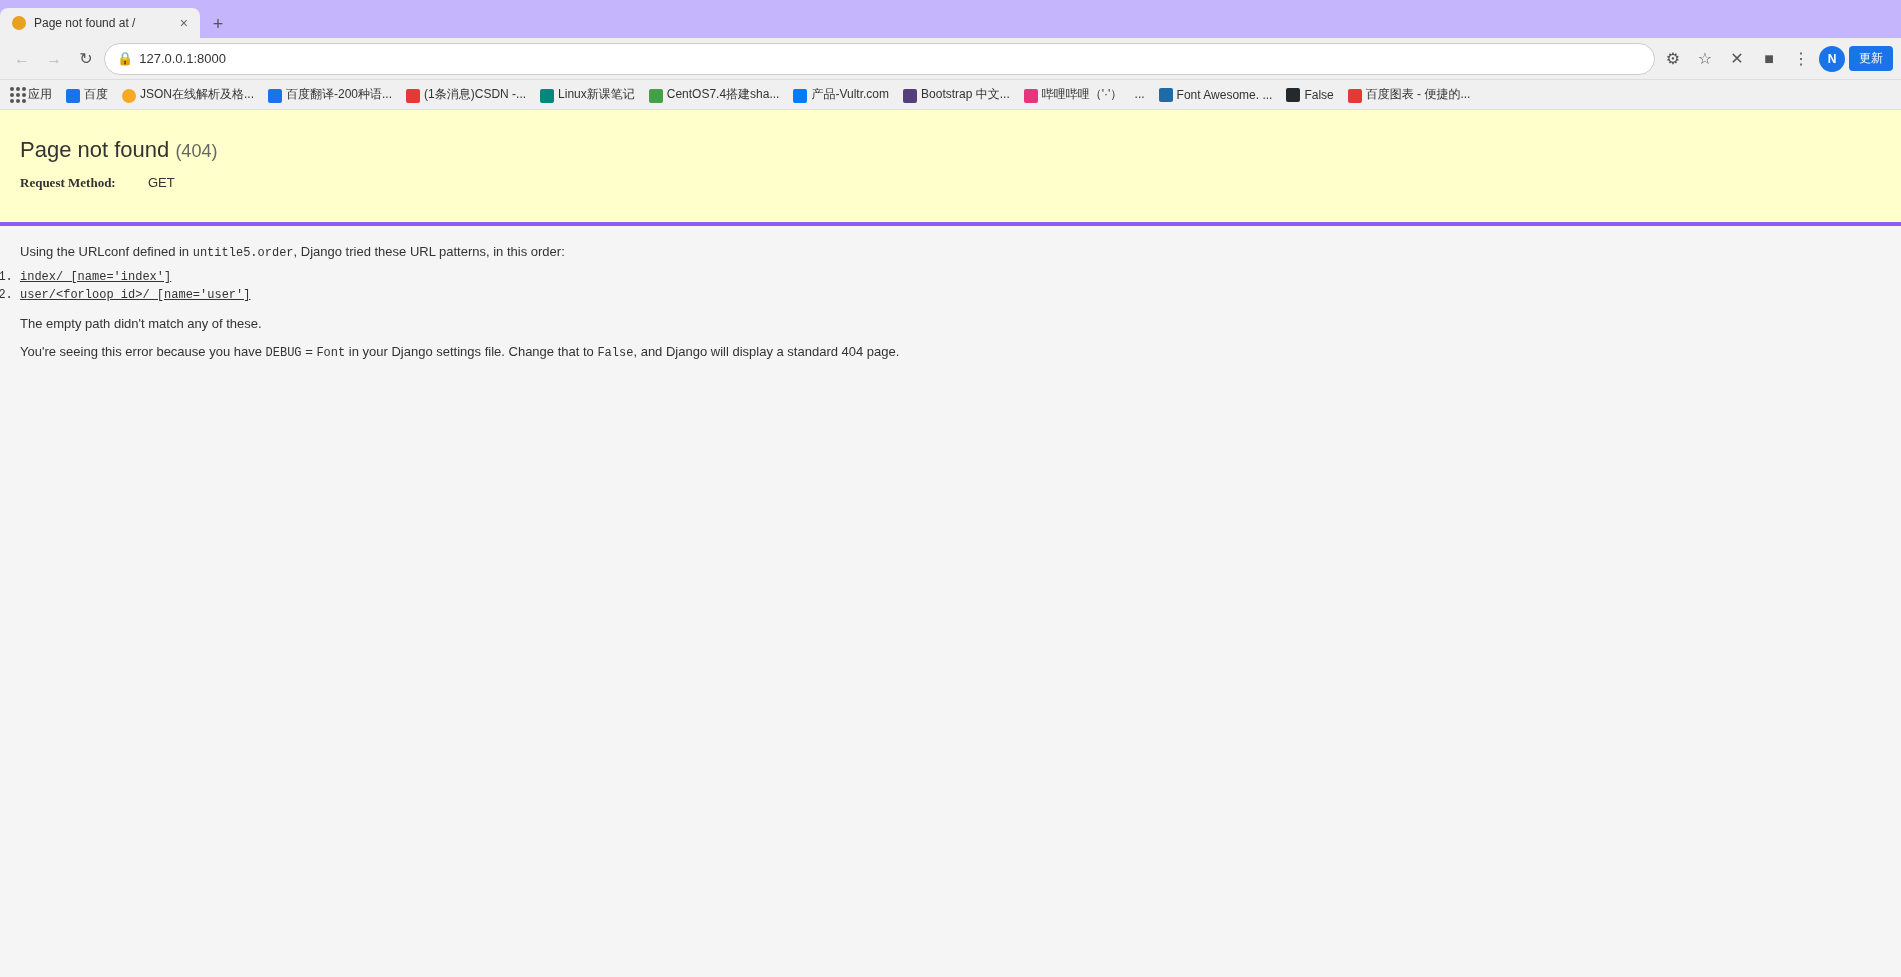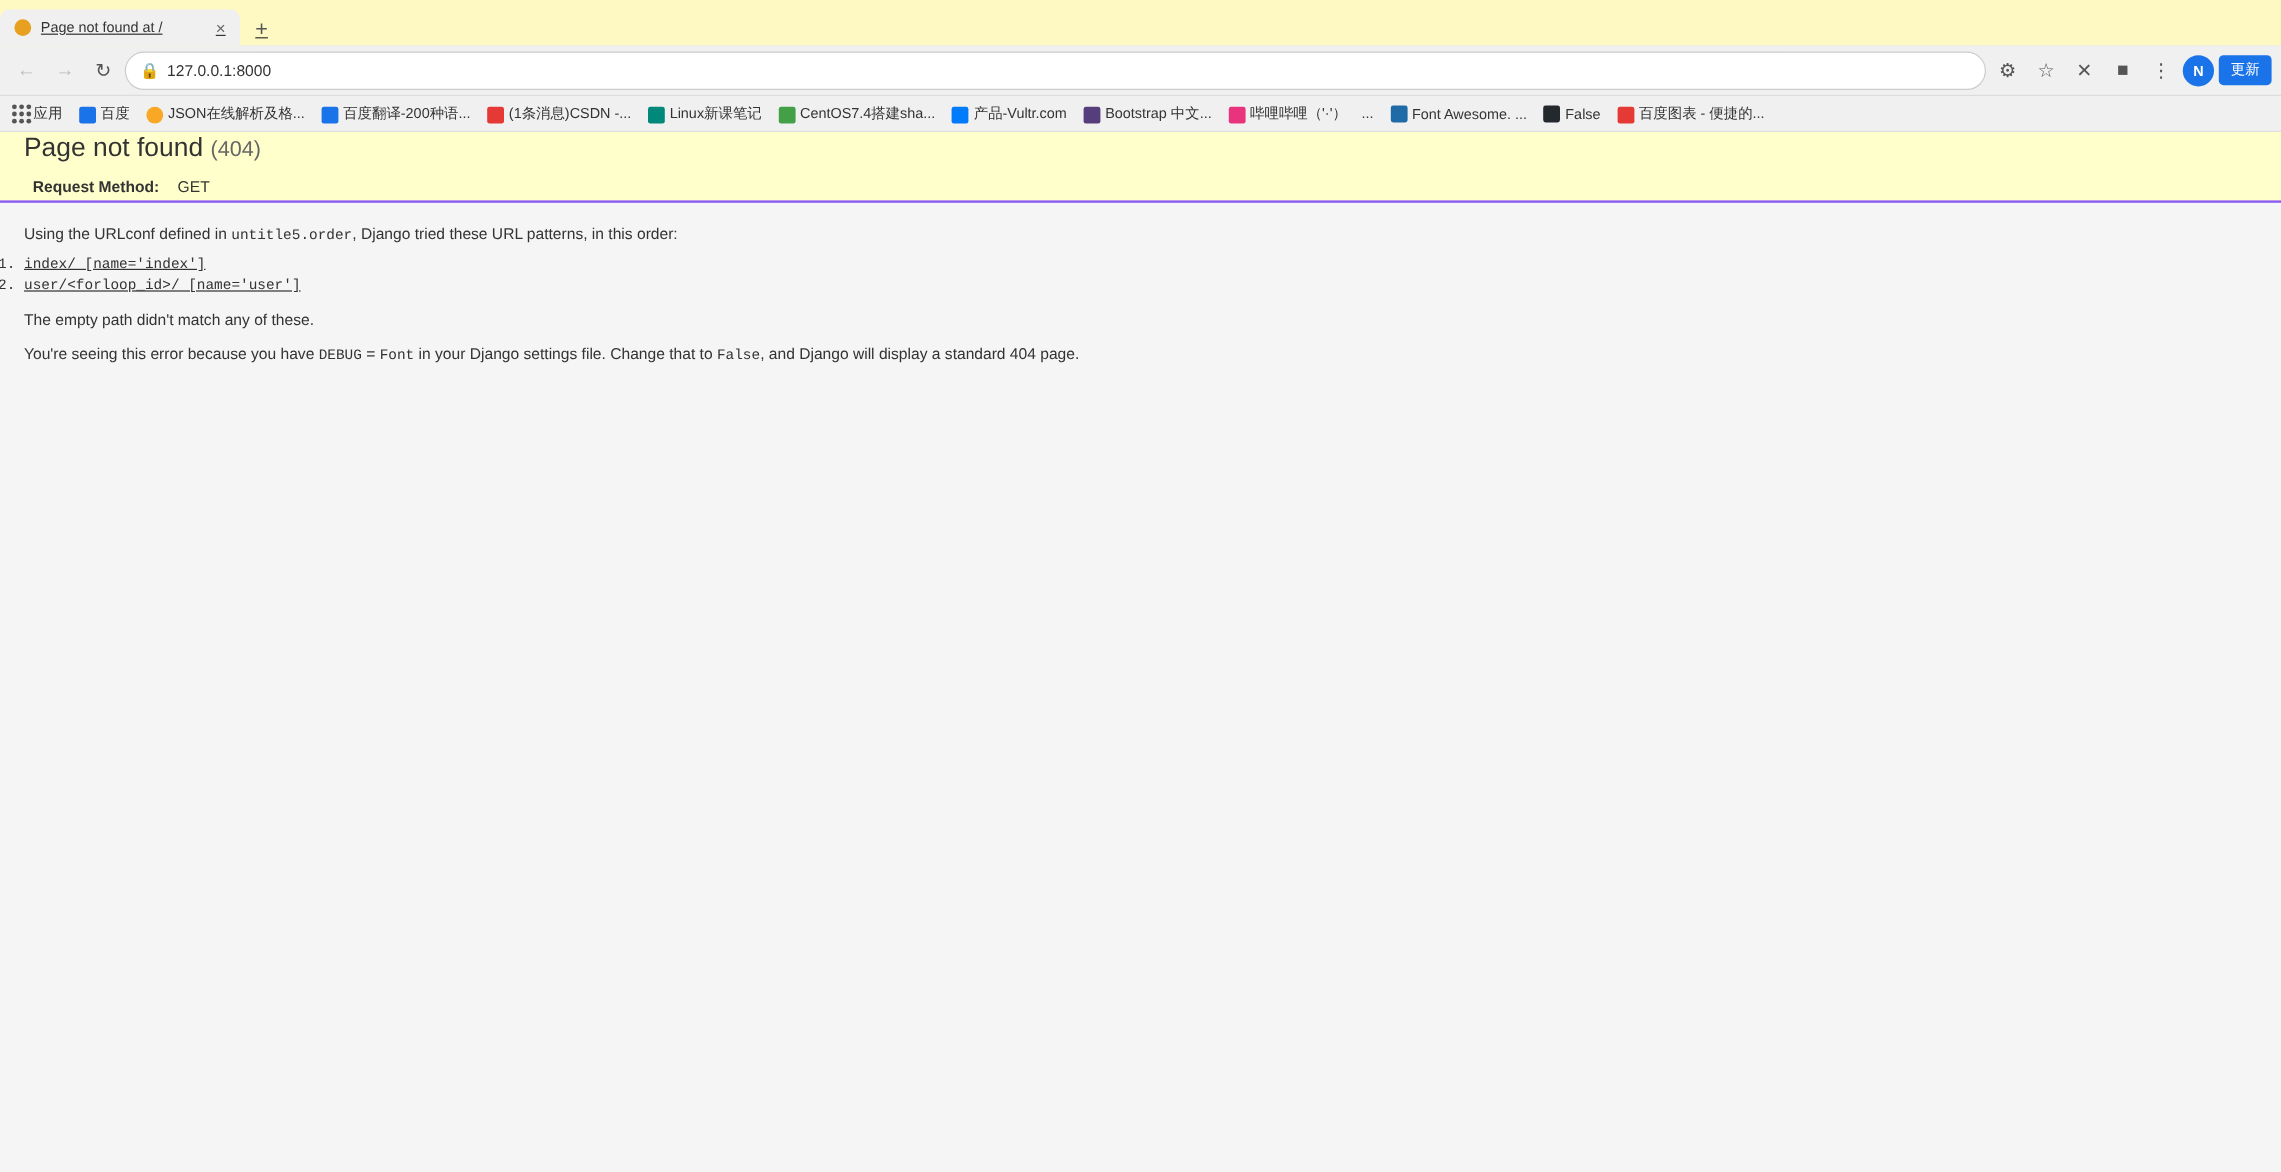--- a/index.html
+++ b/index.html
@@ -2,21 +2,21 @@
 <html><head>
   <meta charset="utf-8">
   <style>
     * { margin: 0; padding: 0; box-sizing: border-box; }
     body { font-family: Arial, sans-serif; font-size: 13px; background: #f0f0f0; color: #333; }
 
     
     .browser-chrome { background: #dee1e6; width: 100%; }
 
     
-    .tab-bar { display: flex; align-items: flex-end; padding: 6px 0 0 0; height: 38px; background: #fef9c3; text-decoration: underline; }
+    .tab-bar { display: flex; align-items: flex-end; padding: 6px 0 0 0; height: 38px; background: #c4b5fd; }
     .tab { display: flex; align-items: center; background: #f0f0f0; border-radius: 8px 8px 0 0; padding: 0 12px; height: 30px; min-width: 200px; max-width: 240px; font-size: 12px; color: #333; gap: 8px; }
     .tab-icon { width: 14px; height: 14px; background: #e8a020; border-radius: 50%; display: inline-block; flex-shrink: 0; }
     .tab-title { flex: 1; overflow: hidden; text-overflow: ellipsis; white-space: nowrap; font-size: 12px; }
     .tab-close { cursor: pointer; color: #666; font-size: 14px; line-height: 1; }
     .tab-new { display: flex; align-items: center; justify-content: center; width: 28px; height: 28px; color: #555; font-size: 18px; cursor: pointer; margin-left: 4px; }
 
     
     .nav-bar { display: flex; align-items: center; background: #f0f0f0; padding: 4px 8px; gap: 4px; height: 42px; border-bottom: 1px solid #ddd; }
     .nav-btn { width: 28px; height: 28px; display: flex; align-items: center; justify-content: center; border-radius: 50%; cursor: pointer; color: #555; font-size: 16px; border: none; background: none; }
     .nav-btn.disabled { color: #bbb; cursor: default; }
@@ -34,25 +34,25 @@
     .bk-red { background: #e53935; }
     .bk-green { background: #43a047; }
     .bk-teal { background: #00897b; }
     .bk-yellow { background: #f9a825; border-radius: 50%; }
     .apps-btn { display: flex; align-items: center; gap: 2px; font-size: 12px; }
     .apps-dots { display: grid; grid-template-columns: repeat(3,4px); gap: 2px; }
     .apps-dot { width: 4px; height: 4px; background: #555; border-radius: 50%; }
 
     
     .page-content { background: #f5f5f5; min-height: calc(977px - 110px); padding: 0; }
-    .error-header { background: #ffffcc; padding: 0 20px; border-bottom: 2px solid #8b5cf6; }
+    .error-header { background: #ffffcc; padding: 27px 20px; border-bottom: 4px solid #8b5cf6; }
     .page-title { font-size: 22px; font-weight: normal; color: #333; margin-bottom: 12px; }
     .page-title-status { font-size: 18px; color: #666; }
     .meta-row { display: flex; margin-bottom: 4px; font-size: 13px; }
-    .meta-label { font-weight: bold; min-width: 120px; text-align: center; margin-right: 8px; }
+    .meta-label { font-weight: bold; min-width: 120px; text-align: left; margin-right: 8px; font-family: Liberation Serif, serif; }
     .meta-value { color: #333; }
 
     .error-body { padding: 16px 20px; font-size: 13px; color: #333; }
     .error-body p { margin-bottom: 8px; line-height: 1.5; }
     .urlconf-name { font-family: 'Courier New', monospace; font-size: 12px; }
     .url-list { list-style: decimal; margin-bottom: 12px; text-decoration: underline; }
     .url-list li { font-family: 'Courier New', monospace; font-size: 12px; margin-bottom: 4px; color: #333; }
     .empty-path-msg { color: #333; margin-bottom: 16px; font-size: 13px; }
     .debug-note { font-size: 13px; color: #333; line-height: 1.6; }
     .inline-code { font-family: 'Courier New', monospace; font-size: 12px; }

